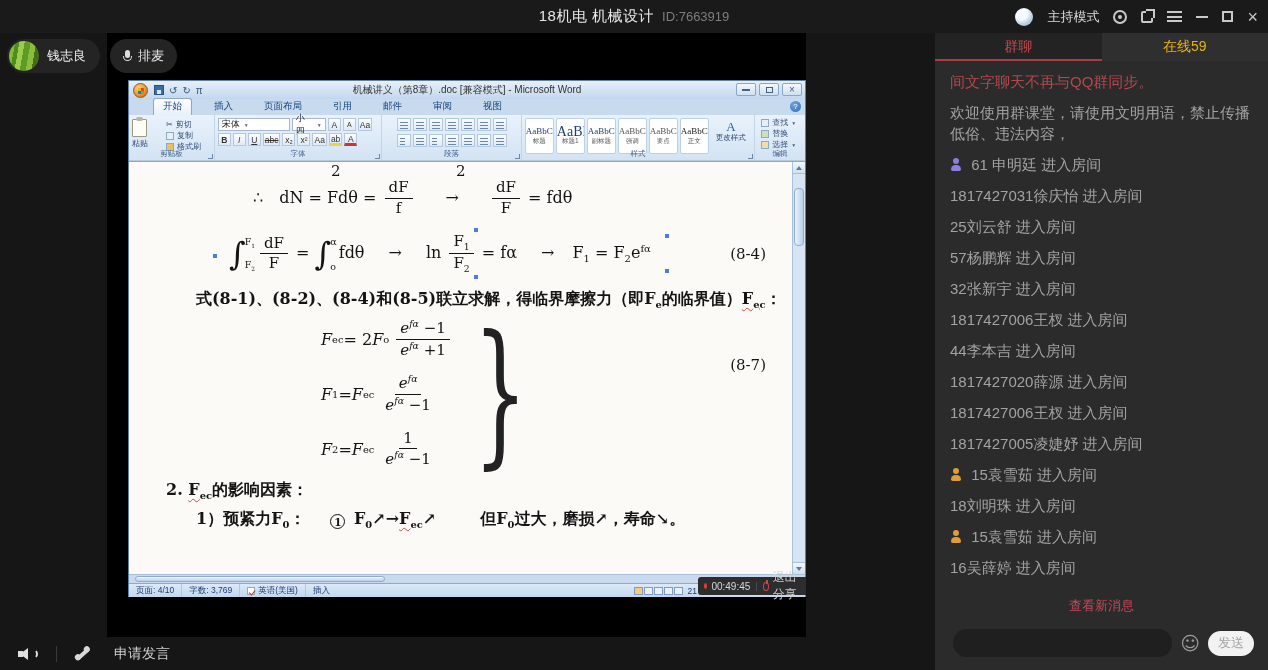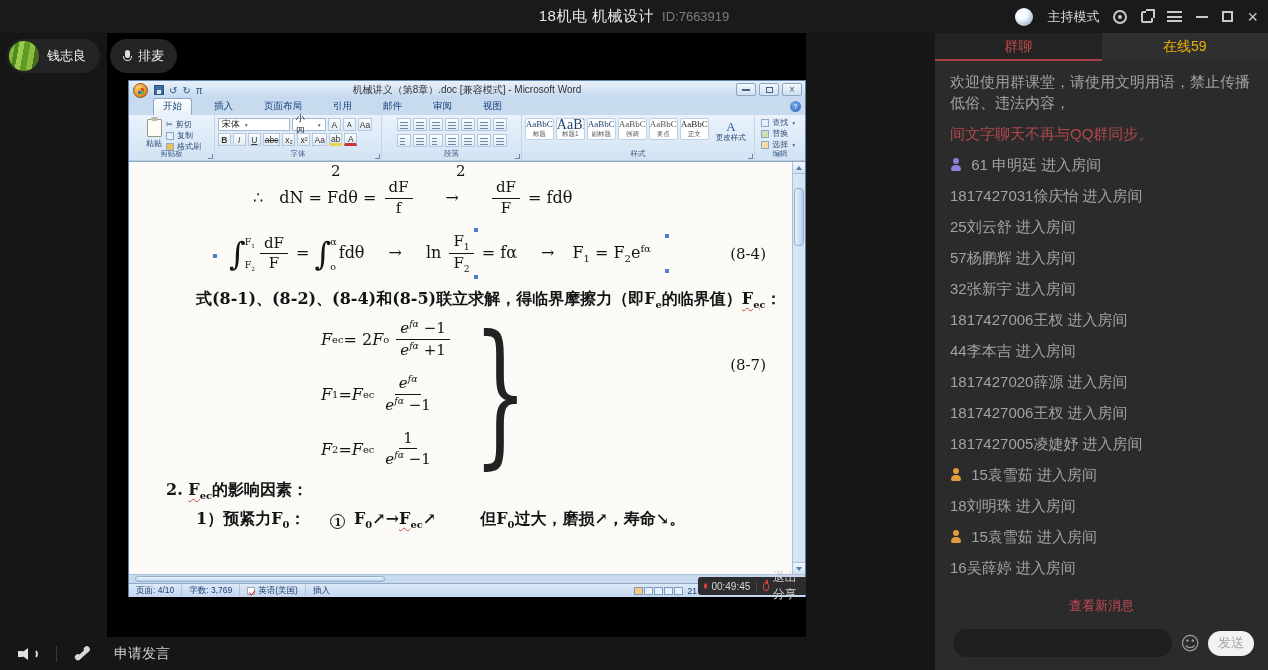--- a/index.html
+++ b/index.html
@@ -67,21 +67,21 @@
     border-radius:3px 3px 0 0; color:#17437f; }
   .ww-help { position:absolute; right:4px; top:2px; width:11px; height:11px; border-radius:50%;
     background:radial-gradient(circle at 35% 30%,#6fa3e0,#2f6fc1); color:#fff; font-size:8px;
     display:flex; align-items:center; justify-content:center; }
 
   .ww-ribbon { height:46px; background:linear-gradient(#e9f2fc,#d3e3f3); display:flex; border-bottom:1px solid #b6c9df; }
   .rgroup { position:relative; border-right:1px solid #c3d4e7; padding:2px 3px 11px; display:flex; }
   .rg-label { position:absolute; left:0; right:0; bottom:1px; text-align:center; font-size:7.5px; color:#41608a; }
   .rg-launch { position:absolute; right:1px; bottom:1px; width:5px; height:5px; border-right:1.5px solid #6d87a8; border-bottom:1.5px solid #6d87a8; }
   .g-clip { width:86px; }
-  .bigpaste { width:30px; display:flex; flex-direction:column; align-items:flex-end; gap:1px; padding-top:2px; }
+  .bigpaste { width:30px; display:flex; flex-direction:column; align-items:flex-start; gap:1px; padding-top:2px; }
   .clip-ico { width:15px; height:19px; background:#fdfdf5; border:1px solid #9a9a80; border-radius:1px; position:relative; }
   .clip-ico::after { content:""; position:absolute; left:3px; top:-3px; width:7px; height:4px; background:#b9b9a8; border-radius:2px; }
   .bp-label { font-size:8px; color:#2c4a73; }
   .clip-mini { display:flex; flex-direction:column; justify-content:space-around; font-size:8px; color:#33507a; padding:2px 0 2px 4px; }
   .cm-row { display:flex; align-items:center; gap:3px; white-space:nowrap; }
   .mini-sq { width:8px; height:8px; background:#e7eef7; border:1px solid #8fa8c6; }
   .g-font { width:168px; display:flex; flex-direction:column; gap:2px; padding-top:3px; }
   .f-row { display:flex; align-items:center; gap:2px; }
   .selbox { background:#fff; border:1px solid #a5b8d0; font-size:9px; color:#222; padding:0 3px; height:13px; display:flex; align-items:center; gap:4px; }
   .caret { font-size:5px; color:#4c688e; }
@@ -89,21 +89,21 @@
     font-size:8.5px; color:#333; display:flex; align-items:center; justify-content:center; padding:0 1px; }
   .fbtn.red { border-bottom:3px solid #c33; }
   .fbtn.yel { border-bottom:3px solid #e8d44d; }
   .g-para { width:140px; display:flex; flex-direction:column; gap:3px; padding-top:3px; }
   .p-row { display:flex; gap:2px; justify-content:center; }
   .ibtn { width:14px; height:13px; background:linear-gradient(#fbfdfe,#dfeaf5); border:1px solid #b5c7dc; position:relative; }
   .ibtn::after { content:""; position:absolute; left:2px; right:2px; top:3px; height:7px;
     background:repeating-linear-gradient(#6b87ab 0 1px,transparent 1px 3px); }
   .ibtn.al::after { right:5px; }
   .g-styles { width:234px; display:flex; align-items:flex-start; padding-top:3px; gap:2px; }
-  .stybox { width:29px; height:22px; background:#fff; border:1px solid #bcd0e6; border-radius:2px;
+  .stybox { width:29px; height:36px; background:#fff; border:1px solid #bcd0e6; border-radius:2px;
     display:flex; flex-direction:column; align-items:center; justify-content:center; }
   .sty-prev { font-family:"Liberation Serif","DejaVu Serif",serif; font-size:9px; color:#1f3f6e; line-height:11px; white-space:nowrap; overflow:hidden; max-width:27px; }
   .sty-name { font-size:6.5px; color:#555; white-space:nowrap; overflow:hidden; max-width:27px; }
   .chgsty { width:40px; display:flex; flex-direction:column; align-items:center; font-size:7.5px; color:#2c4a73; padding-top:2px; }
   .chgsty .AA { font-family:"Liberation Serif",serif; font-size:13px; color:#2f5e9e; line-height:13px; }
   .g-edit { width:50px; display:flex; flex-direction:column; justify-content:space-around; font-size:8px; color:#33507a; padding-left:6px; }
   .ed-row { display:flex; align-items:center; gap:3px; }
 
   .ww-doc { position:relative; height:413px; background:#fbfaf6; overflow:hidden; border-top:1px solid #8fa8c6; }
   .doc-inner { position:absolute; left:0; top:0; right:13px; bottom:0; overflow:hidden;
@@ -532,27 +532,27 @@
       </span>
     </div>
   </div>
 
   <aside class="chat">
     <div class="chat-tabs">
       <span class="ctab ctab-chat">群聊</span>
       <span class="ctab ctab-online">在线59</span>
     </div>
     <div class="chat-list" id="chat-list">
-      <div class="msg m-system">
+      <div class="msg m-alert">
+    
+    <span class="msg-text">间文字聊天不再与QQ群同步。</span>
+  </div>
+        <div class="msg m-system">
     
     <span class="msg-text">欢迎使用群课堂，请使用文明用语，禁止传播低俗、违法内容，</span>
-  </div>
-        <div class="msg m-alert">
-    
-    <span class="msg-text">间文字聊天不再与QQ群同步。</span>
   </div>
         <div class="msg m-entry">
     <span class="badge badge-purple"></span>
     <span class="msg-text">61 申明廷 进入房间</span>
   </div>
         <div class="msg m-entry">
     
     <span class="msg-text">1817427031徐庆怡 进入房间</span>
   </div>
         <div class="msg m-entry">

